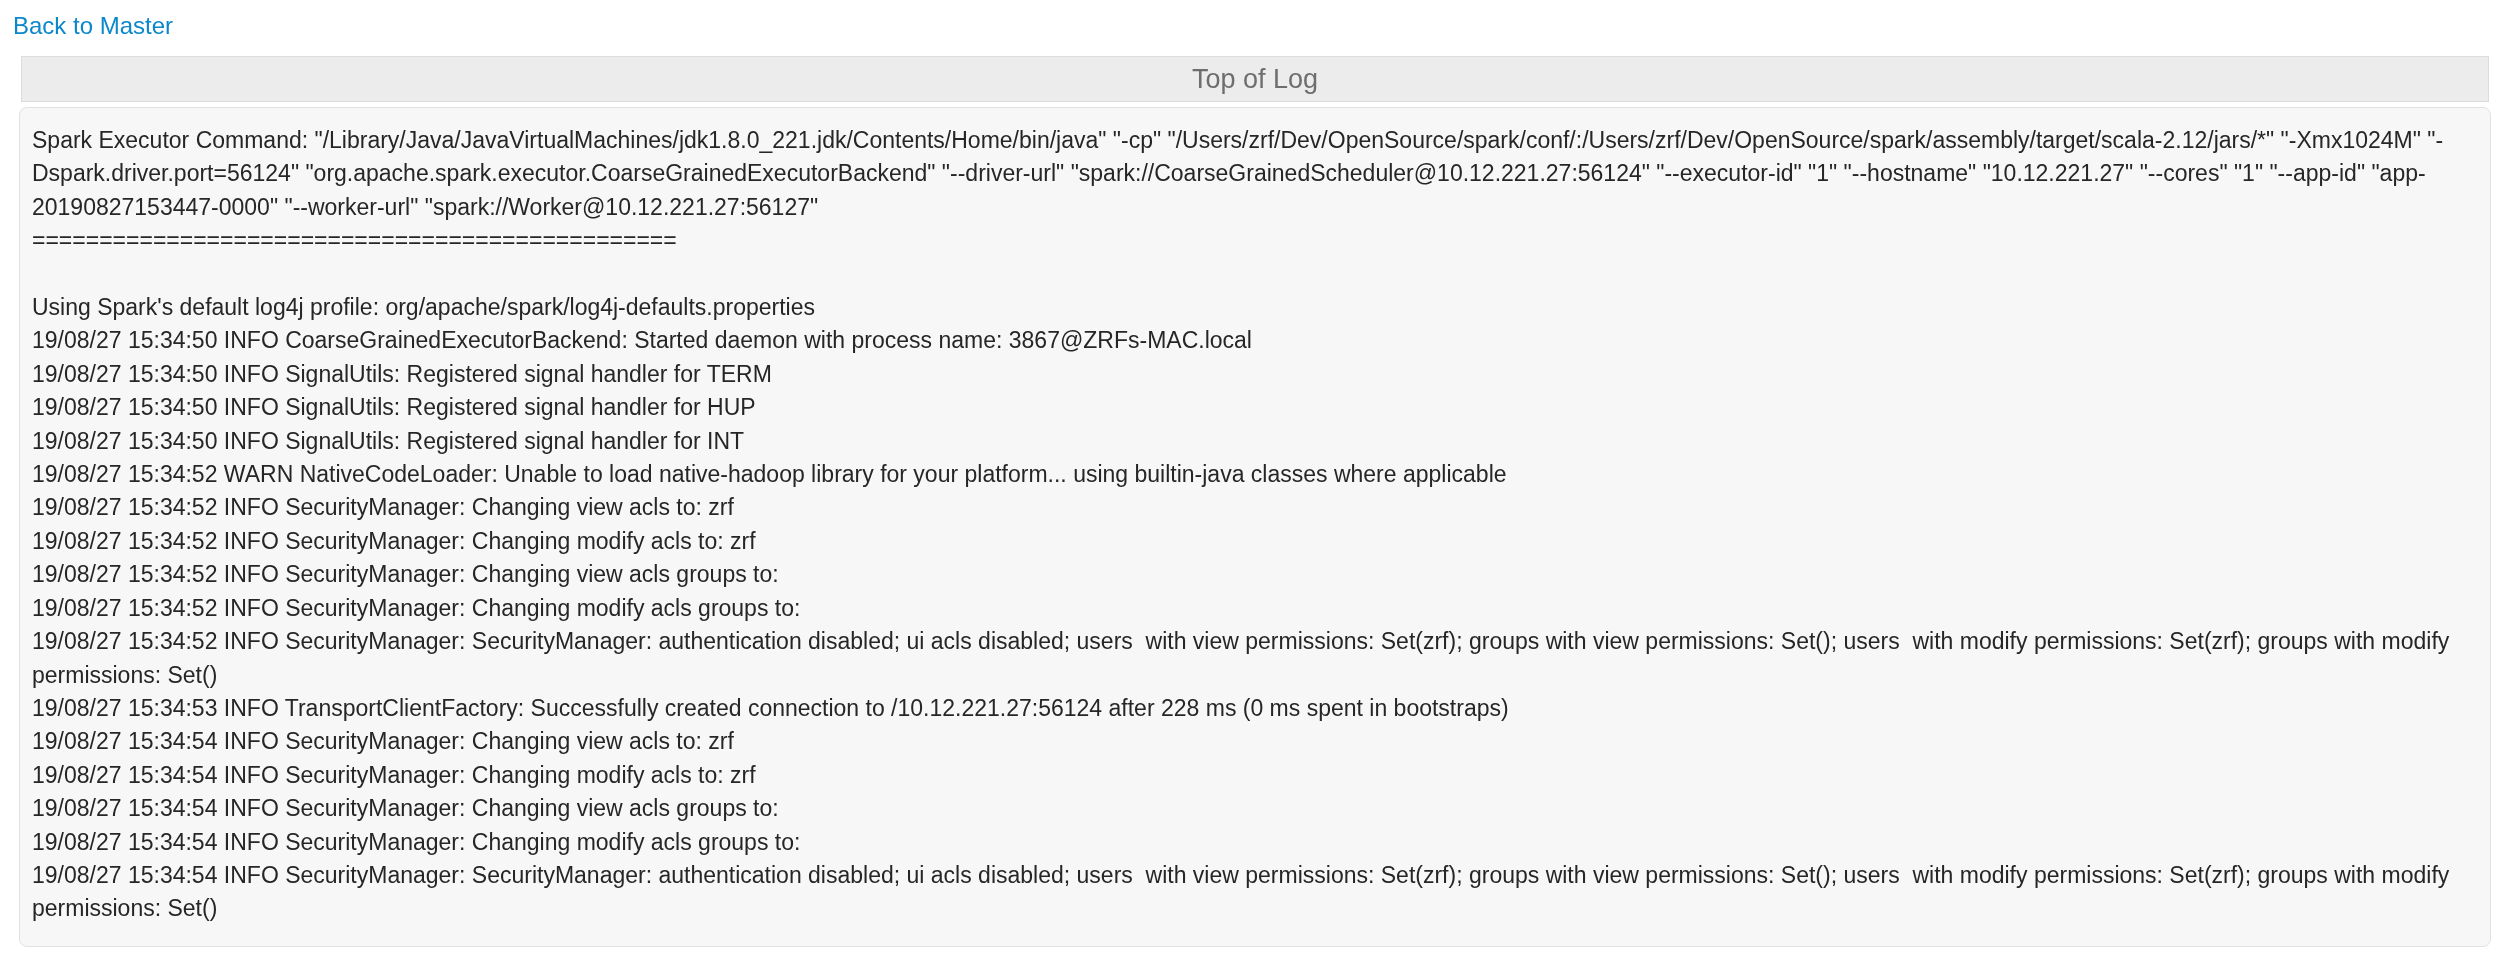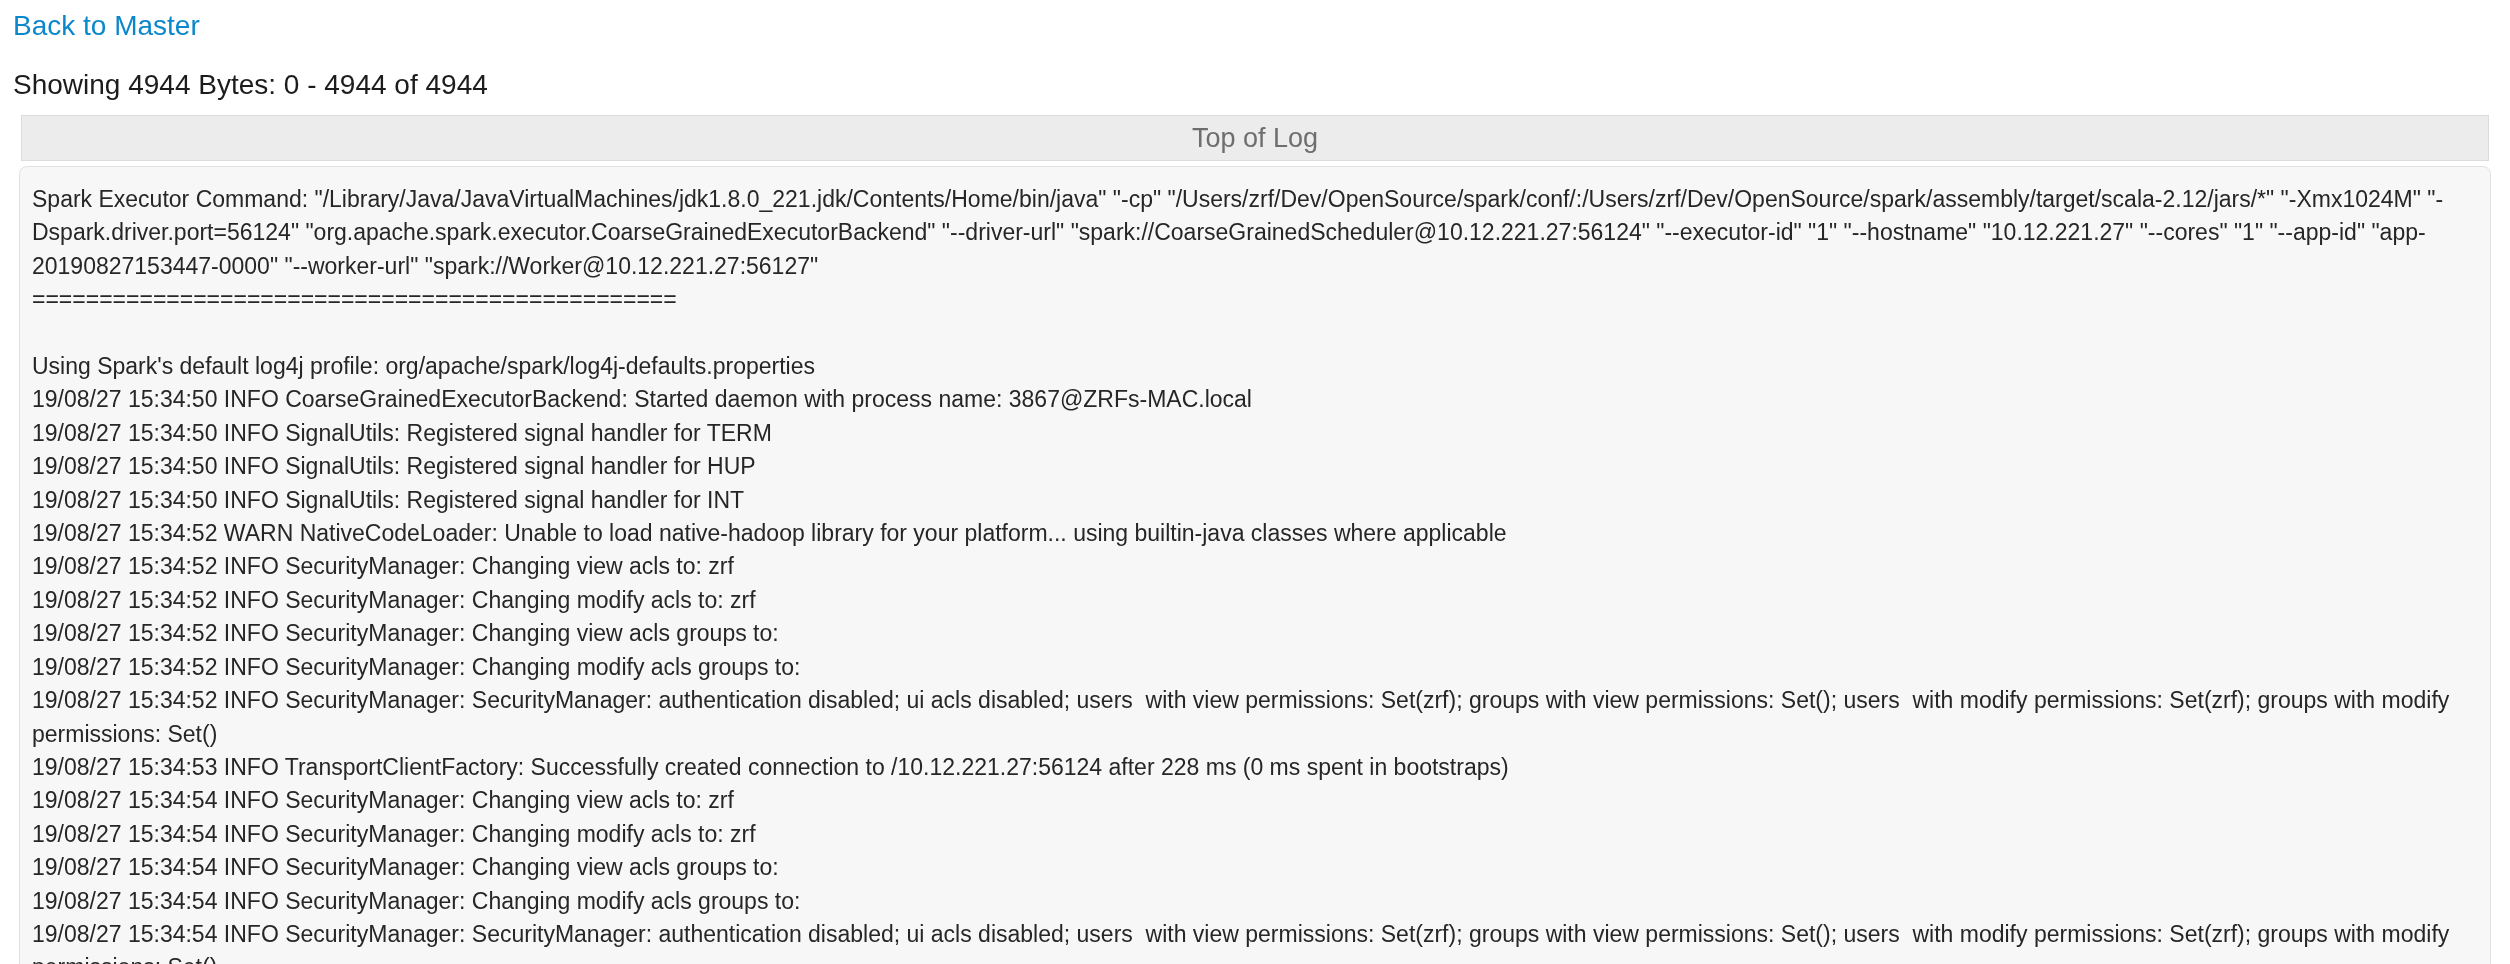--- a/index.html
+++ b/index.html
@@ -8,21 +8,21 @@
     height: 964px;
     overflow: hidden;
     background: #ffffff;
     font-family: "Liberation Sans", "DejaVu Sans", sans-serif;
   }
   .page {
     padding: 10px 13px 0 13px;
   }
   .back-link {
     display: inline-block;
-    font-size: 28px;
+    font-size: 24px;
     line-height: 32px;
     color: #0b87cb;
     text-decoration: none;
     cursor: pointer;
   }
   .byte-range {
     margin-top: 26px;
     font-size: 28px;
     line-height: 33px;
     color: #1c1c1c;
@@ -54,21 +54,20 @@
     min-height: 840px;
   }
 </style>
 </head>
 <body>
 
 <div class="page">
 
   <a class="back-link">Back to Master</a>
 
-  <div class="byte-range">Showing 4944 Bytes: 0 - 4944 of 4944</div>
 
   <div class="log-header-bar">
     <span>Top of Log</span>
   </div>
 
   <pre class="log-pre">Spark Executor Command: "/Library/Java/JavaVirtualMachines/jdk1.8.0_221.jdk/Contents/Home/bin/java" "-cp" "/Users/zrf/Dev/OpenSource/spark/conf/:/Users/zrf/Dev/OpenSource/spark/assembly/target/scala-2.12/jars/*" "-Xmx1024M" "-Dspark.driver.port=56124" "org.apache.spark.executor.CoarseGrainedExecutorBackend" "--driver-url" "spark://CoarseGrainedScheduler@10.12.221.27:56124" "--executor-id" "1" "--hostname" "10.12.221.27" "--cores" "1" "--app-id" "app-20190827153447-0000" "--worker-url" "spark://Worker@10.12.221.27:56127"
 ================================================
 
 Using Spark's default log4j profile: org/apache/spark/log4j-defaults.properties
 19/08/27 15:34:50 INFO CoarseGrainedExecutorBackend: Started daemon with process name: 3867@ZRFs-MAC.local

